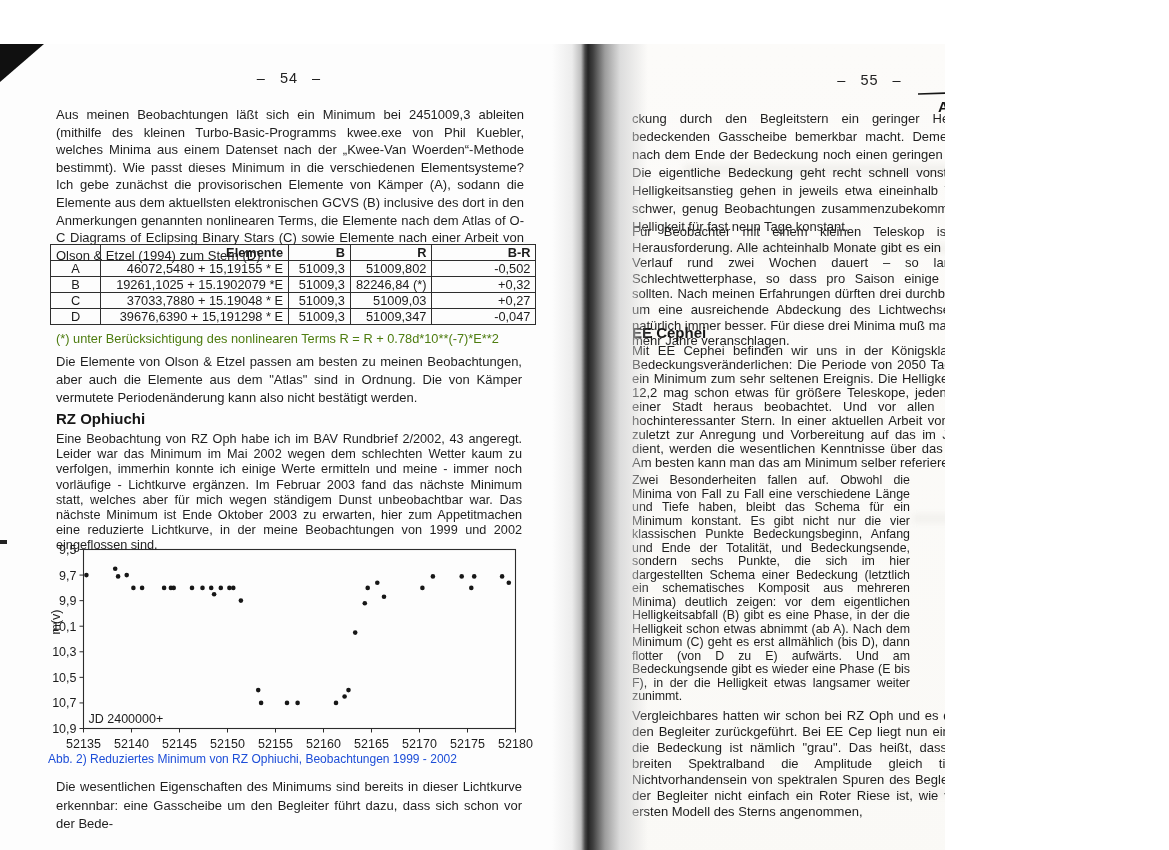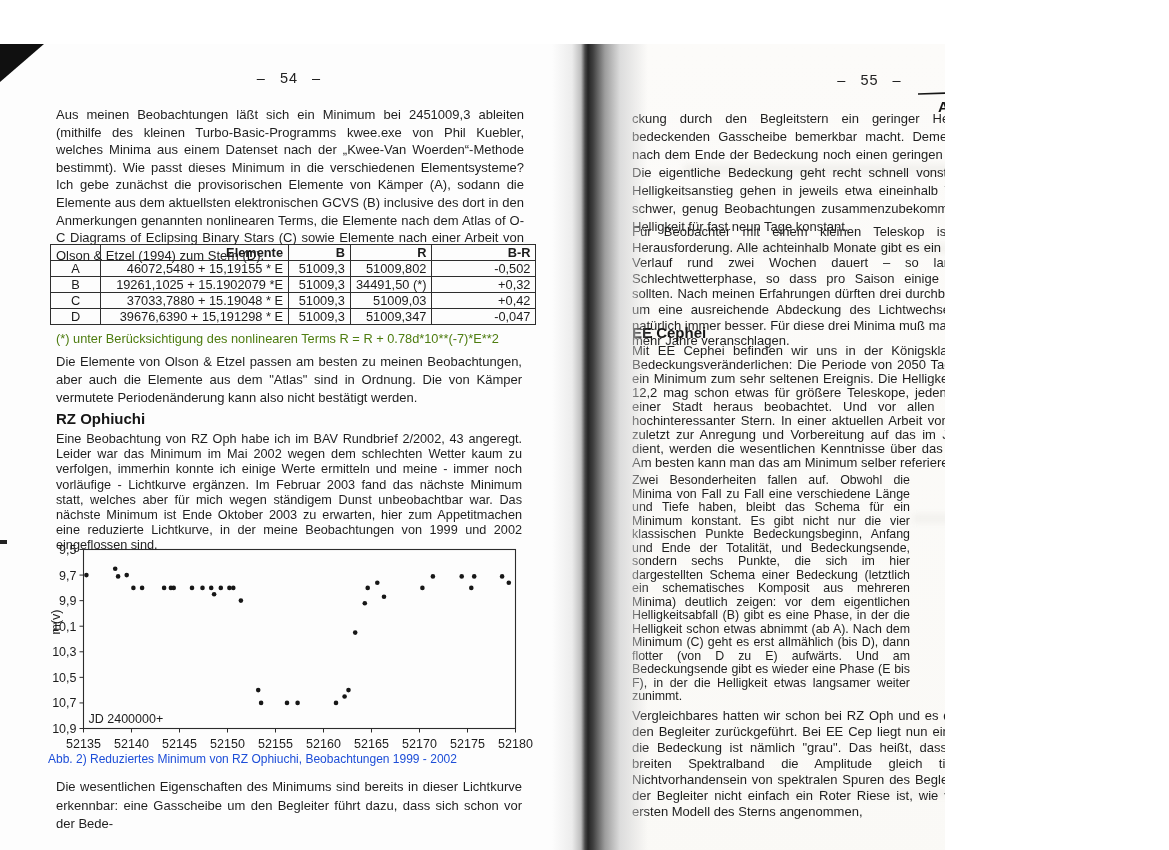--- a/index.html
+++ b/index.html
@@ -86,29 +86,29 @@
             <td class="c-center">A</td>
             <td>46072,5480 + 15,19155 * E</td>
             <td>51009,3</td>
             <td>51009,802</td>
             <td>-0,502</td>
           </tr>
           <tr>
             <td class="c-center">B</td>
             <td>19261,1025 + 15.1902079 *E</td>
             <td>51009,3</td>
-            <td>34491,50 (*)</td>
+            <td>82246,84 (*)</td>
             <td>+0,32</td>
           </tr>
           <tr>
             <td class="c-center">C</td>
             <td>37033,7880 + 15.19048 * E</td>
             <td>51009,3</td>
             <td>51009,03</td>
-            <td>+0,42</td>
+            <td>+0,27</td>
           </tr>
           <tr>
             <td class="c-center">D</td>
             <td>39676,6390 + 15,191298 * E</td>
             <td>51009,3</td>
             <td>51009,347</td>
             <td>-0,047</td>
           </tr>
         </tbody>
     </table>

